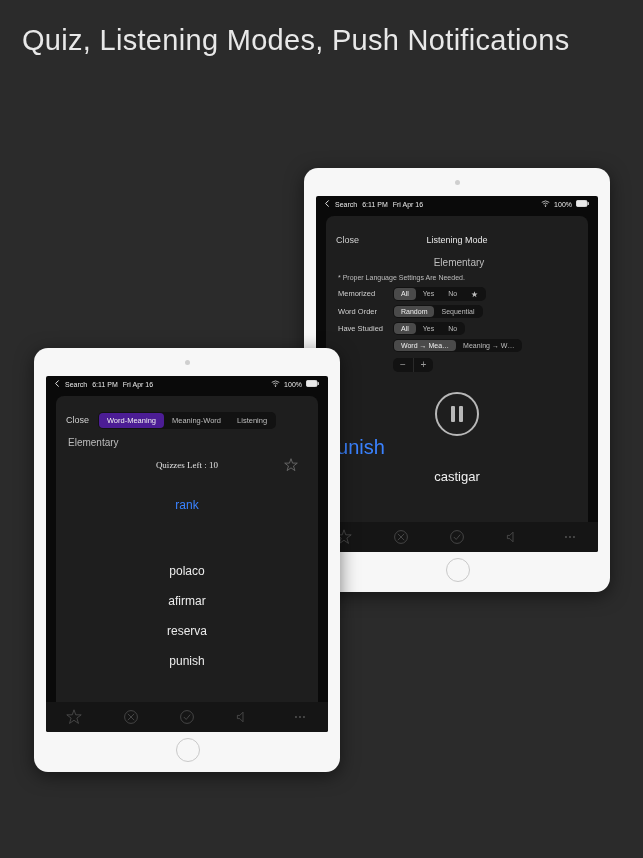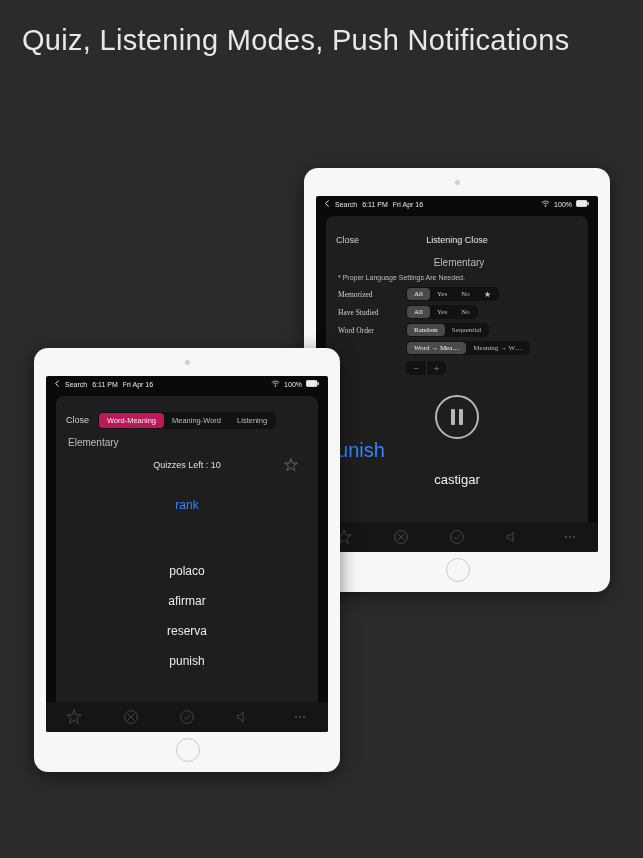--- a/index.html
+++ b/index.html
@@ -106,39 +106,38 @@
     pointer-events:none;
   }
   .seg-center-wrap .seg{ pointer-events:auto; }
   .seg span{
     font-size:7.5px;
     color:#bdbdbd;
     padding:3px 8px;
     border-radius:4px;
   }
   .seg span.active{
-    background:#be185d;
+    background:#4c1d95;
     color:#f0f0f0;
   }
   .subhead{
     font-size:10px;
     color:#bdbdbd;
     padding:6px 8px 2px 12px;
   }
   .note{
     font-size:7px;
     color:#bdbdbd;
     padding:4px 12px;
   }
   .row{
     display:flex;
     align-items:center;
     padding:2px 12px;
-    gap:13px;
-    font-family:Liberation Serif, serif;
+    gap:0;
   }
   .row-label{
     font-size:7.5px;
     color:#cfcfcf;
     width:55px;
   }
   .mini-seg{
     display:inline-flex;
     background:#121212;
     border-radius:5px;
@@ -193,20 +192,21 @@
     margin-top:10px;
   }
 
   
   .quiz-left{
     font-size:9px;
     color:#e0e0e0;
     text-align:center;
     margin-top:10px;
     position:relative;
+    font-family:Liberation Serif, serif;
   }
   .quiz-star{
     position:absolute; right:20px; top:-2px;
   }
   .quiz-star svg{ width:14px; height:14px; }
   .quiz-word{
     color:#3a82ff;
     text-align:center;
     font-size:12px;
     margin-top:28px;
@@ -276,53 +276,53 @@
               <rect x="0.5" y="0.5" width="12" height="7" rx="1.5" stroke="#eaeaea" fill="#eaeaea"></rect>
               <rect x="13.2" y="2.3" width="1.5" height="3.4" rx="0.7" fill="#eaeaea"></rect>
             </svg>
         </span>
       </div>
     </div>
 
     <div class="modal">
       <div class="modal-header">
         <span class="close-btn">Close</span>
-        <span class="modal-title-center">Listening Close</span>
+        <span class="modal-title-center">Listening Mode</span>
       </div>
       <div class="subhead" style="text-align:center;">Elementary</div>
       <div class="note">* Proper Language Settings Are Needed.</div>
 
       <div class="row">
         <span class="row-label">Memorized</span>
         <span class="mini-seg">
           <span class="active">All</span>
           <span>Yes</span>
           <span>No</span>
           <span class="star">
             <svg viewBox="0 0 10 10">
                 <path d="M5 0.5 L6.1 3.6 L9.4 3.6 L6.8 5.6 L7.8 8.8 L5 6.9 L2.2 8.8 L3.2 5.6 L0.6 3.6 L3.9 3.6 Z" fill="#bdbdbd"></path>
               </svg>
           </span>
         </span>
       </div>
 
       <div class="row">
+        <span class="row-label">Word Order</span>
+        <span class="mini-seg">
+          <span class="active">Random</span>
+          <span>Sequential</span>
+        </span>
+      </div>
+
+      <div class="row">
         <span class="row-label">Have Studied</span>
         <span class="mini-seg">
           <span class="active">All</span>
           <span>Yes</span>
           <span>No</span>
-        </span>
-      </div>
-
-      <div class="row">
-        <span class="row-label">Word Order</span>
-        <span class="mini-seg">
-          <span class="active">Random</span>
-          <span>Sequential</span>
         </span>
       </div>
 
       <div class="row">
         <span class="row-label"></span>
         <span class="mini-seg">
           <span class="active">Word → Mea…</span>
           <span>Meaning → W…</span>
         </span>
       </div>

